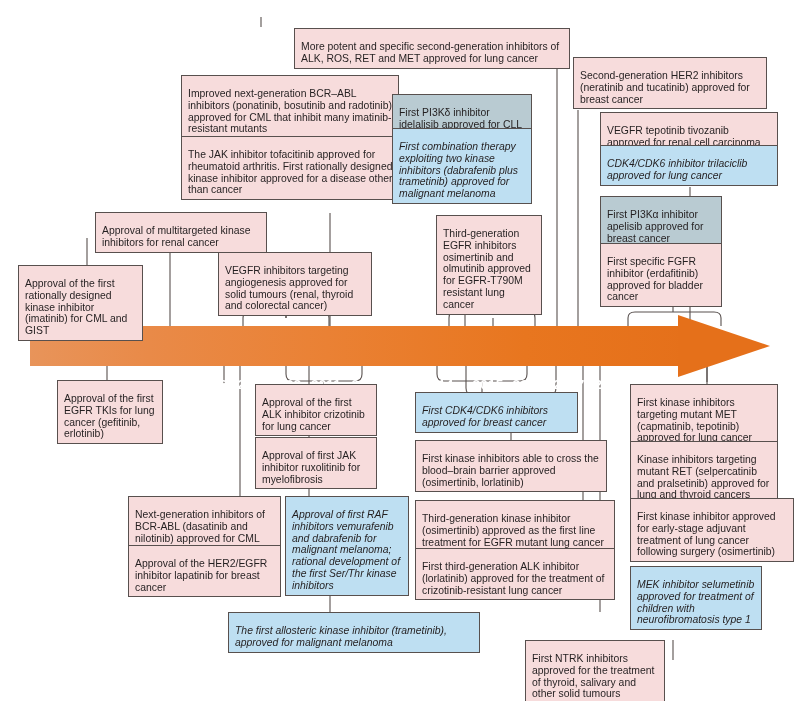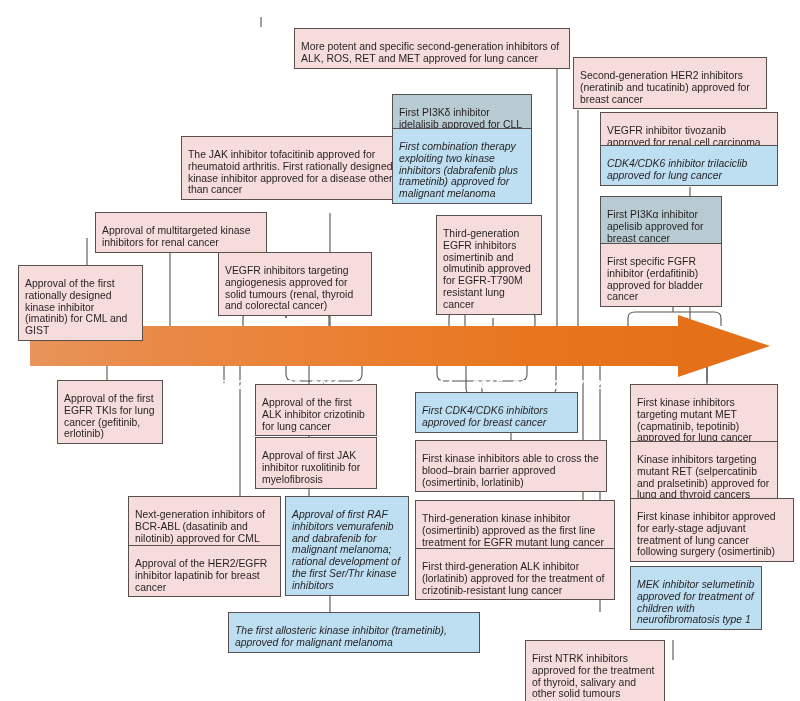--- a/index.html
+++ b/index.html
@@ -151,34 +151,35 @@
       <span class="year" style="left:700px">2021</span>
     </div>
   </div>
 
   <div class="box pink" style="left:18px;top:265px;width:125px;">Approval of the first rationally designed kinase inhibitor (imatinib) for CML and GIST</div>
 
   <div class="box pink" style="left:95px;top:212px;width:172px;">Approval of multitargeted kinase inhibitors for renal cancer</div>
 
   <div class="box pink" style="left:218px;top:252px;width:154px;">VEGFR inhibitors targeting angiogenesis approved for solid tumours (renal, thyroid and colorectal cancer)</div>
 
+  <div class="box pink" style="left:181px;top:75px;width:218px;">Improved next-generation BCR–ABL inhibitors (ponatinib, bosutinib and radotinib) approved for CML that inhibit many imatinib-resistant mutants</div>
 
   <div class="box pink" style="left:181px;top:136px;width:218px;">The JAK inhibitor tofacitinib approved for rheumatoid arthritis. First rationally designed kinase inhibitor approved for a disease other than cancer</div>
 
   <div class="box pink" style="left:294px;top:28px;width:276px;">More potent and specific second-generation inhibitors of ALK, ROS, RET and MET approved for lung cancer</div>
 
   <div class="box grey" style="left:392px;top:94px;width:140px;">First PI3Kδ inhibitor idelalisib approved for CLL</div>
 
   <div class="box blue" style="left:392px;top:128px;width:140px;">First combination therapy exploiting two kinase inhibitors (dabrafenib plus trametinib) approved for malignant melanoma</div>
 
   <div class="box pink" style="left:436px;top:215px;width:106px;">Third-generation EGFR inhibitors osimertinib and olmutinib approved for EGFR-T790M resistant lung cancer</div>
 
   <div class="box pink" style="left:573px;top:57px;width:194px;">Second-generation HER2 inhibitors (neratinib and tucatinib) approved for breast cancer</div>
 
-  <div class="box pink" style="left:600px;top:112px;width:178px;">VEGFR inhibitor tivozanib approved for renal cell carcinoma</div>
+  <div class="box pink" style="left:600px;top:112px;width:178px;">VEGFR tepotinib tivozanib approved for renal cell carcinoma</div>
 
   <div class="box blue" style="left:600px;top:145px;width:178px;">CDK4/CDK6 inhibitor trilaciclib approved for lung cancer</div>
 
   <div class="box grey" style="left:600px;top:196px;width:122px;">First PI3Kα inhibitor apelisib approved for breast cancer</div>
 
   <div class="box pink" style="left:600px;top:243px;width:122px;">First specific FGFR inhibitor (erdafitinib) approved for bladder cancer</div>
 
   <div class="box pink" style="left:57px;top:380px;width:106px;">Approval of the first EGFR TKIs for lung cancer (gefitinib, erlotinib)</div>
 
   <div class="box pink" style="left:255px;top:384px;width:122px;">Approval of the first ALK inhibitor crizotinib for lung cancer</div>

